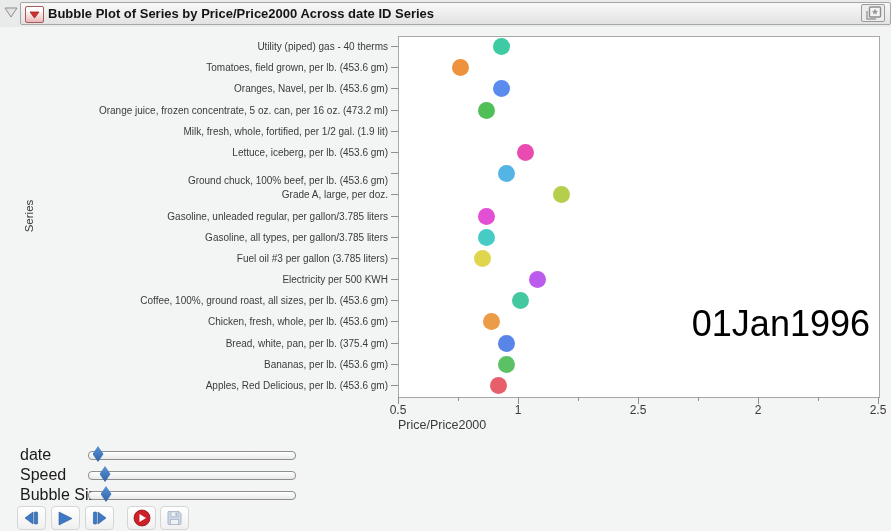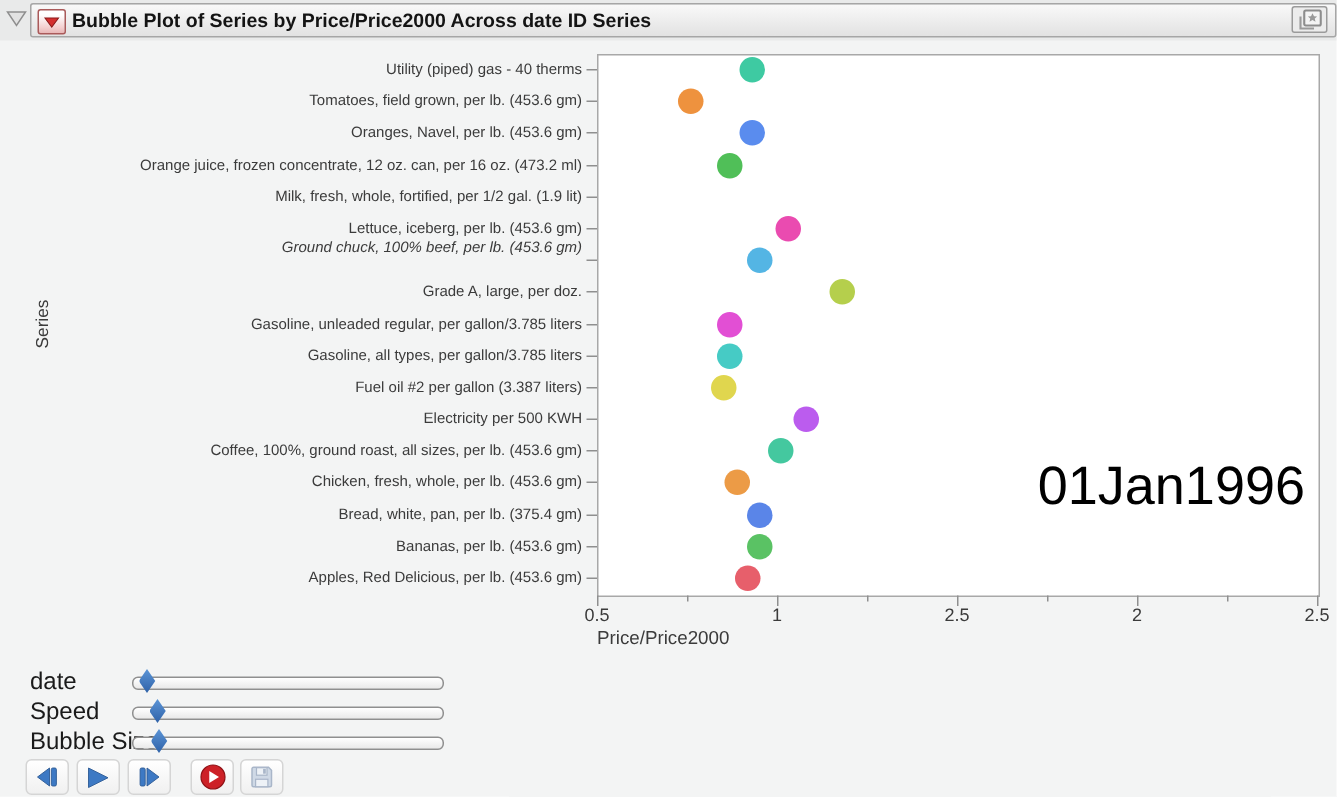--- a/index.html
+++ b/index.html
@@ -60,41 +60,41 @@
     <div id="annotation">01Jan1996</div>
   <div class="cat-label" style="left: 42px; top: 39.0882px; width: 346px;">Utility (piped) gas - 40 therms</div>
       <div class="tick" style="left: 391px; top: 46.0882px; width: 7px; height: 1px;"></div>
       <div class="bubble" style="left: 492.7px; top: 38.0882px; background: rgb(62, 202, 162);"></div>
       <div class="cat-label" style="left: 42px; top: 60.2647px; width: 346px;">Tomatoes, field grown, per lb. (453.6 gm)</div>
       <div class="tick" style="left: 391px; top: 67.2647px; width: 7px; height: 1px;"></div>
       <div class="bubble" style="left: 451.9px; top: 59.2647px; background: rgb(238, 146, 62);"></div>
       <div class="cat-label" style="left: 42px; top: 81.4412px; width: 346px;">Oranges, Navel, per lb. (453.6 gm)</div>
       <div class="tick" style="left: 391px; top: 88.4412px; width: 7px; height: 1px;"></div>
       <div class="bubble" style="left: 492.7px; top: 80.4412px; background: rgb(90, 140, 238);"></div>
-      <div class="cat-label" style="left: 42px; top: 102.618px; width: 346px;">Orange juice, frozen concentrate, 12 oz. can, per 16 oz. (473.2 ml)</div>
+      <div class="cat-label" style="left: 42px; top: 102.618px; width: 346px;">Orange juice, frozen concentrate, 5 oz. can, per 16 oz. (473.2 ml)</div>
       <div class="tick" style="left: 391px; top: 109.618px; width: 7px; height: 1px;"></div>
       <div class="bubble" style="left: 478.3px; top: 101.618px; background: rgb(80, 191, 88);"></div>
       <div class="cat-label" style="left: 42px; top: 123.794px; width: 346px;">Milk, fresh, whole, fortified, per 1/2 gal. (1.9 lit)</div>
       <div class="tick" style="left: 391px; top: 130.794px; width: 7px; height: 1px;"></div>
       <div class="cat-label" style="left: 42px; top: 144.971px; width: 346px;">Lettuce, iceberg, per lb. (453.6 gm)</div>
       <div class="tick" style="left: 391px; top: 151.971px; width: 7px; height: 1px;"></div>
       <div class="bubble" style="left: 516.7px; top: 143.971px; background: rgb(234, 75, 176);"></div>
-      <div class="cat-label" style="left: 42px; top: 158px; width: 346px; font-style: italic;">Ground chuck, 100% beef, per lb. (453.6 gm)</div>
+      <div class="cat-label" style="left: 42px; top: 173px; width: 346px;">Ground chuck, 100% beef, per lb. (453.6 gm)</div>
       <div class="tick" style="left: 391px; top: 173.147px; width: 7px; height: 1px;"></div>
       <div class="bubble" style="left: 497.5px; top: 165.147px; background: rgb(84, 181, 228);"></div>
       <div class="cat-label" style="left: 42px; top: 187.324px; width: 346px;">Grade A, large, per doz.</div>
       <div class="tick" style="left: 391px; top: 194.324px; width: 7px; height: 1px;"></div>
       <div class="bubble" style="left: 552.7px; top: 186.324px; background: rgb(181, 207, 76);"></div>
       <div class="cat-label" style="left: 42px; top: 208.5px; width: 346px;">Gasoline, unleaded regular, per gallon/3.785 liters</div>
       <div class="tick" style="left: 391px; top: 215.5px; width: 7px; height: 1px;"></div>
       <div class="bubble" style="left: 478.3px; top: 207.5px; background: rgb(226, 79, 212);"></div>
       <div class="cat-label" style="left: 42px; top: 229.676px; width: 346px;">Gasoline, all types, per gallon/3.785 liters</div>
       <div class="tick" style="left: 391px; top: 236.676px; width: 7px; height: 1px;"></div>
       <div class="bubble" style="left: 478.3px; top: 228.676px; background: rgb(70, 203, 197);"></div>
-      <div class="cat-label" style="left: 42px; top: 250.853px; width: 346px;">Fuel oil #2 per gallon (3.387 liters)</div>
+      <div class="cat-label" style="left: 42px; top: 250.853px; width: 346px;">Fuel oil #3 per gallon (3.785 liters)</div>
       <div class="tick" style="left: 391px; top: 257.853px; width: 7px; height: 1px;"></div>
       <div class="bubble" style="left: 473.5px; top: 249.853px; background: rgb(224, 214, 78);"></div>
       <div class="cat-label" style="left: 42px; top: 272.029px; width: 346px;">Electricity per 500 KWH</div>
       <div class="tick" style="left: 391px; top: 279.029px; width: 7px; height: 1px;"></div>
       <div class="bubble" style="left: 528.7px; top: 271.029px; background: rgb(187, 92, 238);"></div>
       <div class="cat-label" style="left: 42px; top: 293.206px; width: 346px;">Coffee, 100%, ground roast, all sizes, per lb. (453.6 gm)</div>
       <div class="tick" style="left: 391px; top: 300.206px; width: 7px; height: 1px;"></div>
       <div class="bubble" style="left: 511.9px; top: 292.206px; background: rgb(68, 200, 159);"></div>
       <div class="cat-label" style="left: 42px; top: 314.382px; width: 346px;">Chicken, fresh, whole, per lb. (453.6 gm)</div>
       <div class="tick" style="left: 391px; top: 321.382px; width: 7px; height: 1px;"></div>

